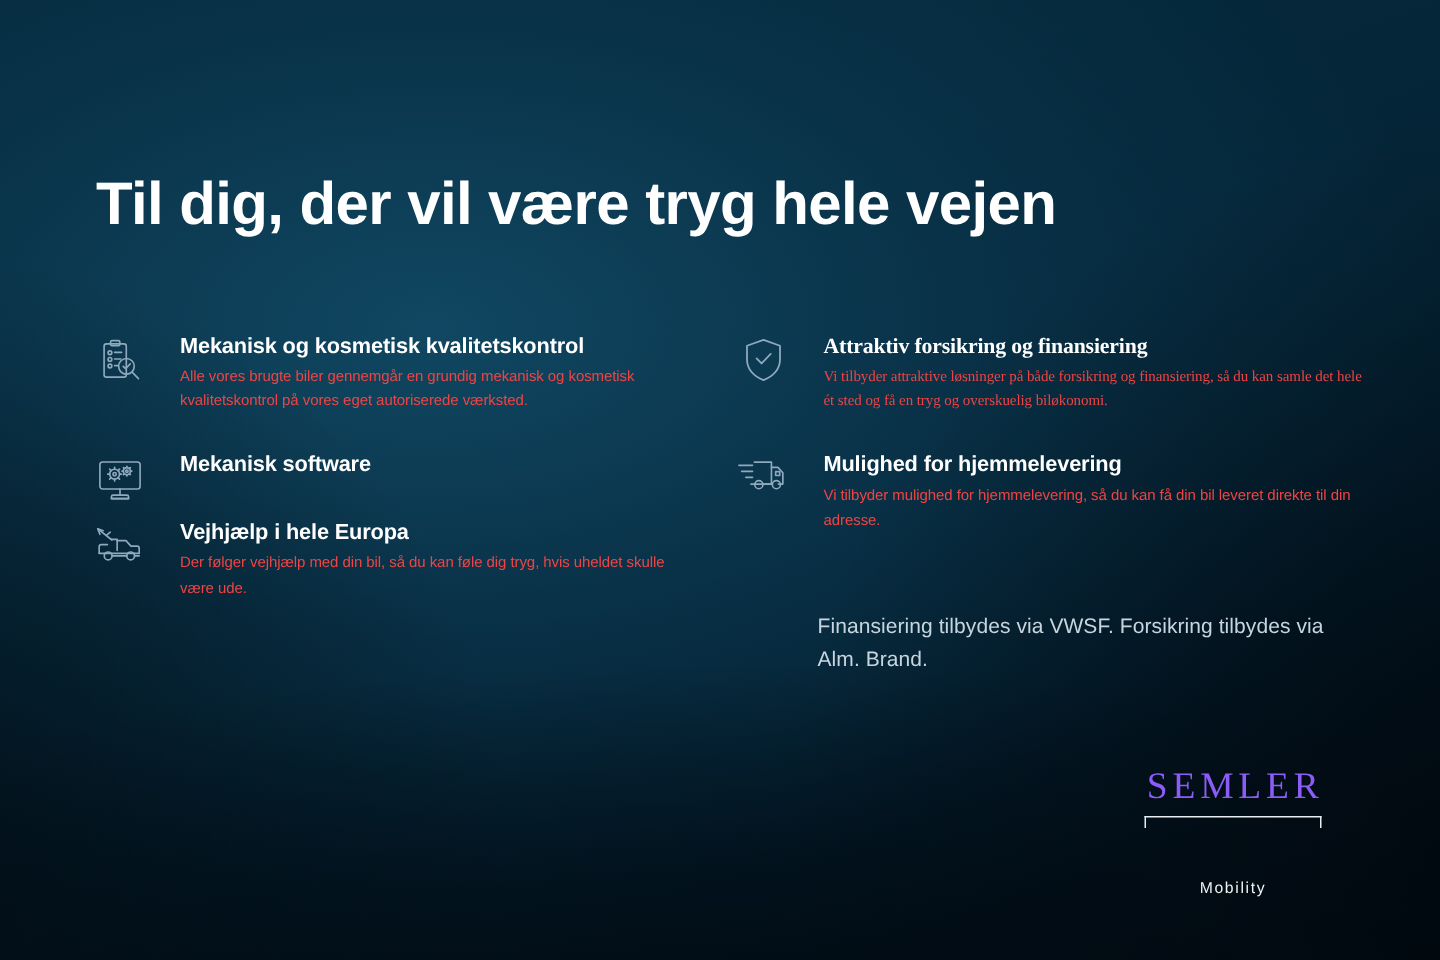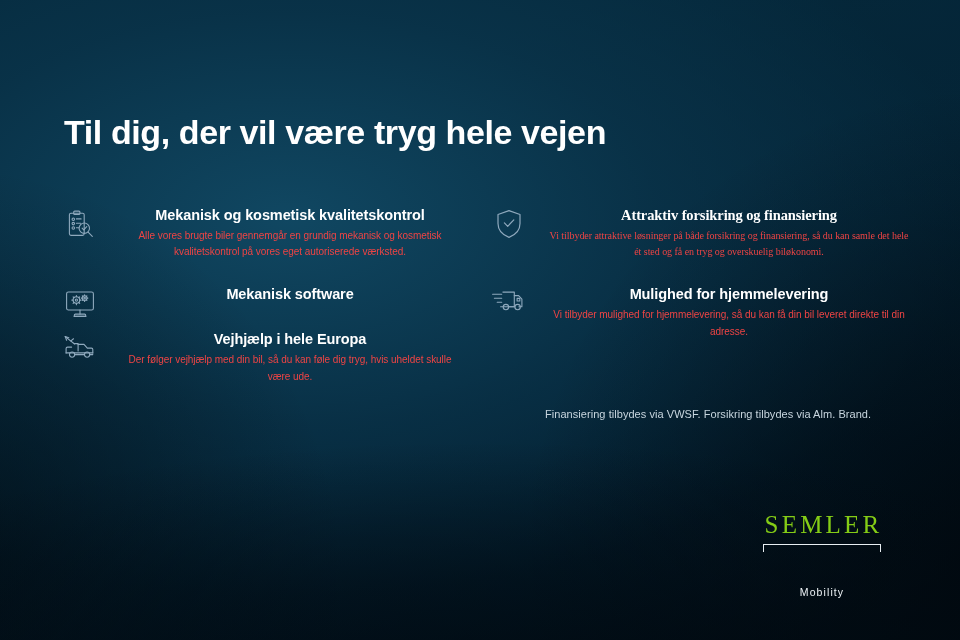--- a/index.html
+++ b/index.html
@@ -47,35 +47,34 @@
     position: absolute;
     inset: 0;
     z-index: 3;
   }
 
   
   .page-title {
     position: absolute;
     left: 64px;
     top: 112px;
-    font-size: 34px;
+    font-size: 40px;
     font-weight: bold;
     letter-spacing: -0.4px;
     color: #ffffff;
     margin: 0;
     line-height: 1.2;
     white-space: nowrap;
     text-align: right;
   }
 
   
   .col {
     position: absolute;
-    top: 205px;
-    text-align: center;
+    top: 221px;
   }
   .col-left  { left: 60px;  width: 400px; }
   .col-right { left: 489px; width: 420px; }
 
   .feature {
     position: relative;
     display: block;
     padding-left: 60px;
     margin-bottom: 22px;
   }
@@ -112,41 +111,41 @@
   .col-left  .f1 { margin-bottom: 24px; }
   .col-left  .f2 { margin-bottom: 24px; }
   .col-right .f1 { margin-bottom: 24px; font-family: Liberation Serif, serif; }
 
   
   .fineprint {
     position: absolute;
     left: 545px;
     top: 406px;
     width: 340px;
-    font-size: 11px;
+    font-size: 14px;
     line-height: 1.58;
     color: #c7d5de;
     letter-spacing: 0.05px;
   }
   .fineprint p { margin: 0; }
   .fineprint .domain { font-weight: bold; color: #ffffff; }
 
   
   .logo {
     position: absolute;
     right: 58px;
     bottom: 42px;
     text-align: center;
     width: 160px;
   }
   .logo-word {
     font-family: "Liberation Serif", serif;
     font-size: 25px;
     letter-spacing: 3.2px;
-    color: #84cc16;
+    color: #8b5cf6;
     line-height: 1;
     padding-left: 3px;
   }
   .logo-rule {
     position: relative;
     height: 9px;
     margin: 7px auto 5px auto;
     width: 118px;
   }
   .logo-rule::before {

